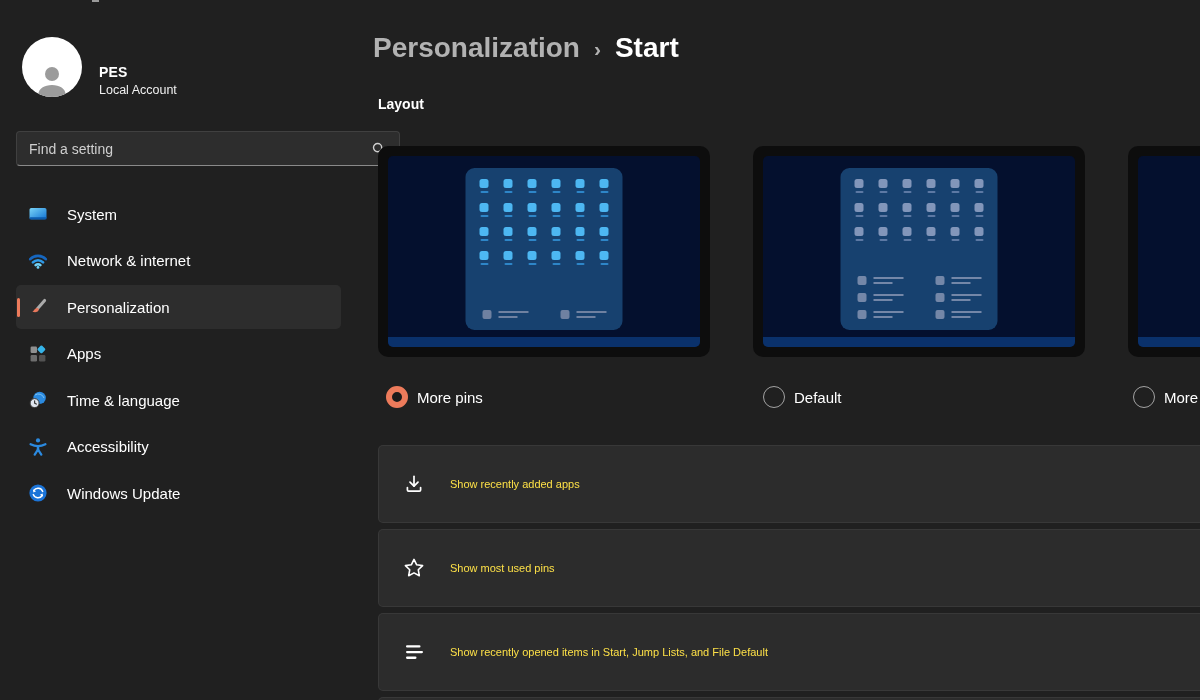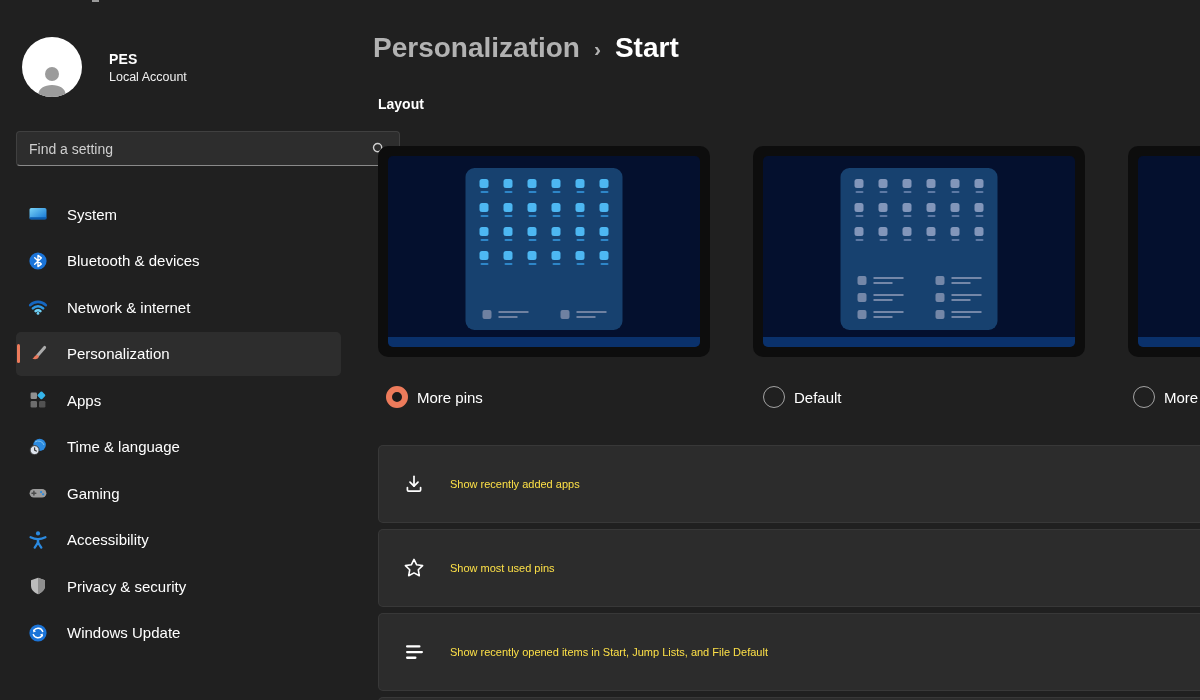--- a/index.html
+++ b/index.html
@@ -8,21 +8,21 @@
   #app {
     position:relative; width:1200px; height:700px;
     background:#202020; overflow:hidden; color:#fff;
     --accent:#ED7B5B;
   }
   
   .title-fragment { position:absolute; left:92px; top:0; width:7px; height:2px; background:#9a9a9a; }
 
   
   .sidebar { position:absolute; left:0; top:0; width:360px; height:700px; }
-  .profile { position:absolute; left:22px; top:37px; display:flex; align-items:center; gap:27px; cursor:default; }
+  .profile { position:absolute; left:22px; top:37px; display:flex; align-items:flex-end; gap:17px; cursor:default; }
   .avatar { width:60px; height:60px; border-radius:50%; background:#fff; display:flex; align-items:flex-end; justify-content:center; overflow:hidden; }
   .avatar svg { width:42px; height:42px; margin-bottom:-4px; }
   .profile-name { font-size:14px; font-weight:700; letter-spacing:.2px; }
   .profile-type { font-size:12.5px; margin-top:3px; color:#f0f0f0; }
 
   .searchbox {
     position:absolute; left:16px; top:131px; width:384px; height:35px;
     background:#2d2d2d; border:1px solid #404040; border-bottom-color:#8a8a8a;
     border-radius:4px; display:flex; align-items:center;
   }
@@ -136,29 +136,20 @@
               </defs>
               <rect x="1.5" y="4" width="17" height="11.3" rx="1.8" fill="url(#gsys)"></rect>
               <rect x="1.5" y="13.2" width="17" height="2.3" rx="1.1" fill="#0d5cae"></rect>
             </svg>
           </span>
           <span class="nav-label">System</span>
         </div>
         <div class="nav-item">
           <span class="nav-icon">
             <svg viewBox="0 0 20 20">
-              <circle cx="10" cy="10" r="8.6" fill="#1b74d8"></circle>
-              <path d="M6.7 6.7 L13.3 13.1 L10 15.6 V4.4 L13.3 6.9 L6.7 13.3" fill="none" stroke="#fff" stroke-width="1.4" stroke-linejoin="round" stroke-linecap="round"></path>
-            </svg>
-          </span>
-          <span class="nav-label">Bluetooth &amp; devices</span>
-        </div>
-        <div class="nav-item">
-          <span class="nav-icon">
-            <svg viewBox="0 0 20 20">
               <path d="M2.2 8.2 a10.8 10.8 0 0 1 15.6 0" fill="none" stroke="#1667c0" stroke-width="2.6" stroke-linecap="round"></path>
               <path d="M4.9 11.3 a7.2 7.2 0 0 1 10.2 0" fill="none" stroke="#2f9ae6" stroke-width="2.6" stroke-linecap="round"></path>
               <path d="M7.6 14.2 a3.4 3.4 0 0 1 4.8 0" fill="none" stroke="#6fd1f7" stroke-width="2.6" stroke-linecap="round"></path>
               <circle cx="10" cy="16.4" r="1.4" fill="#6fd1f7"></circle>
             </svg>
           </span>
           <span class="nav-label">Network &amp; internet</span>
         </div>
         <div class="nav-item selected">
           <span class="nav-icon">
@@ -187,47 +178,27 @@
               <path d="M7 5 a6 6 0 0 1 9 3" fill="none" stroke="#7cc3f2" stroke-width="1"></path>
               <circle cx="6.6" cy="13.1" r="4.5" fill="#dfe5ee" stroke="#3a3a3a" stroke-width="1"></circle>
               <path d="M6.6 10.8 v2.3 l1.7 1" fill="none" stroke="#3a3a3a" stroke-width="1.2" stroke-linecap="round"></path>
             </svg>
           </span>
           <span class="nav-label">Time &amp; language</span>
         </div>
         <div class="nav-item">
           <span class="nav-icon">
             <svg viewBox="0 0 20 20">
-              <rect x="1.6" y="6" width="16.8" height="8.6" rx="4.3" fill="#9c9c9c"></rect>
-              <path d="M5.9 8.3 v3.8 M4 10.2 h3.8" stroke="#4a4a4a" stroke-width="1.5" stroke-linecap="round"></path>
-              <circle cx="13.1" cy="9.1" r="1.1" fill="#2b8ae0"></circle>
-              <circle cx="15.1" cy="11.3" r="1.1" fill="#2b8ae0"></circle>
-            </svg>
-          </span>
-          <span class="nav-label">Gaming</span>
-        </div>
-        <div class="nav-item">
-          <span class="nav-icon">
-            <svg viewBox="0 0 20 20">
               <circle cx="10" cy="3.4" r="2.1" fill="#2b8ae0"></circle>
               <path d="M2.6 7.3 c4.9 2.3 9.9 2.3 14.8 0" fill="none" stroke="#2b8ae0" stroke-width="2.3" stroke-linecap="round"></path>
               <path d="M10 9.3 v3.2" stroke="#2b8ae0" stroke-width="2.5" stroke-linecap="round"></path>
               <path d="M10 12.5 l-3.3 5.1 M10 12.5 l3.3 5.1" stroke="#2b8ae0" stroke-width="2.3" stroke-linecap="round"></path>
             </svg>
           </span>
           <span class="nav-label">Accessibility</span>
-        </div>
-        <div class="nav-item">
-          <span class="nav-icon">
-            <svg viewBox="0 0 20 20">
-              <path d="M10 1.8 l7 2.4 v5.2 c0 4.2-2.9 6.9-7 8.8 -4.1-1.9-7-4.6-7-8.8 V4.2 z" fill="#bcbcbc"></path>
-              <path d="M10 1.8 l7 2.4 v5.2 c0 4.2-2.9 6.9-7 8.8 z" fill="#8f8f8f"></path>
-            </svg>
-          </span>
-          <span class="nav-label">Privacy &amp; security</span>
         </div>
         <div class="nav-item">
           <span class="nav-icon">
             <svg viewBox="0 0 20 20">
               <circle cx="10" cy="10" r="8.6" fill="#1b74d8"></circle>
               <path d="M14.7 8.4 a5 5 0 0 0 -8.9-.9" fill="none" stroke="#fff" stroke-width="1.5" stroke-linecap="round"></path>
               <path d="M5.3 11.6 a5 5 0 0 0 8.9.9" fill="none" stroke="#fff" stroke-width="1.5" stroke-linecap="round"></path>
               <path d="M5 6.6 l.4 3 2.7-1.4z" fill="#fff"></path>
               <path d="M15 13.4 l-.4-3 -2.7 1.4z" fill="#fff"></path>
             </svg>

